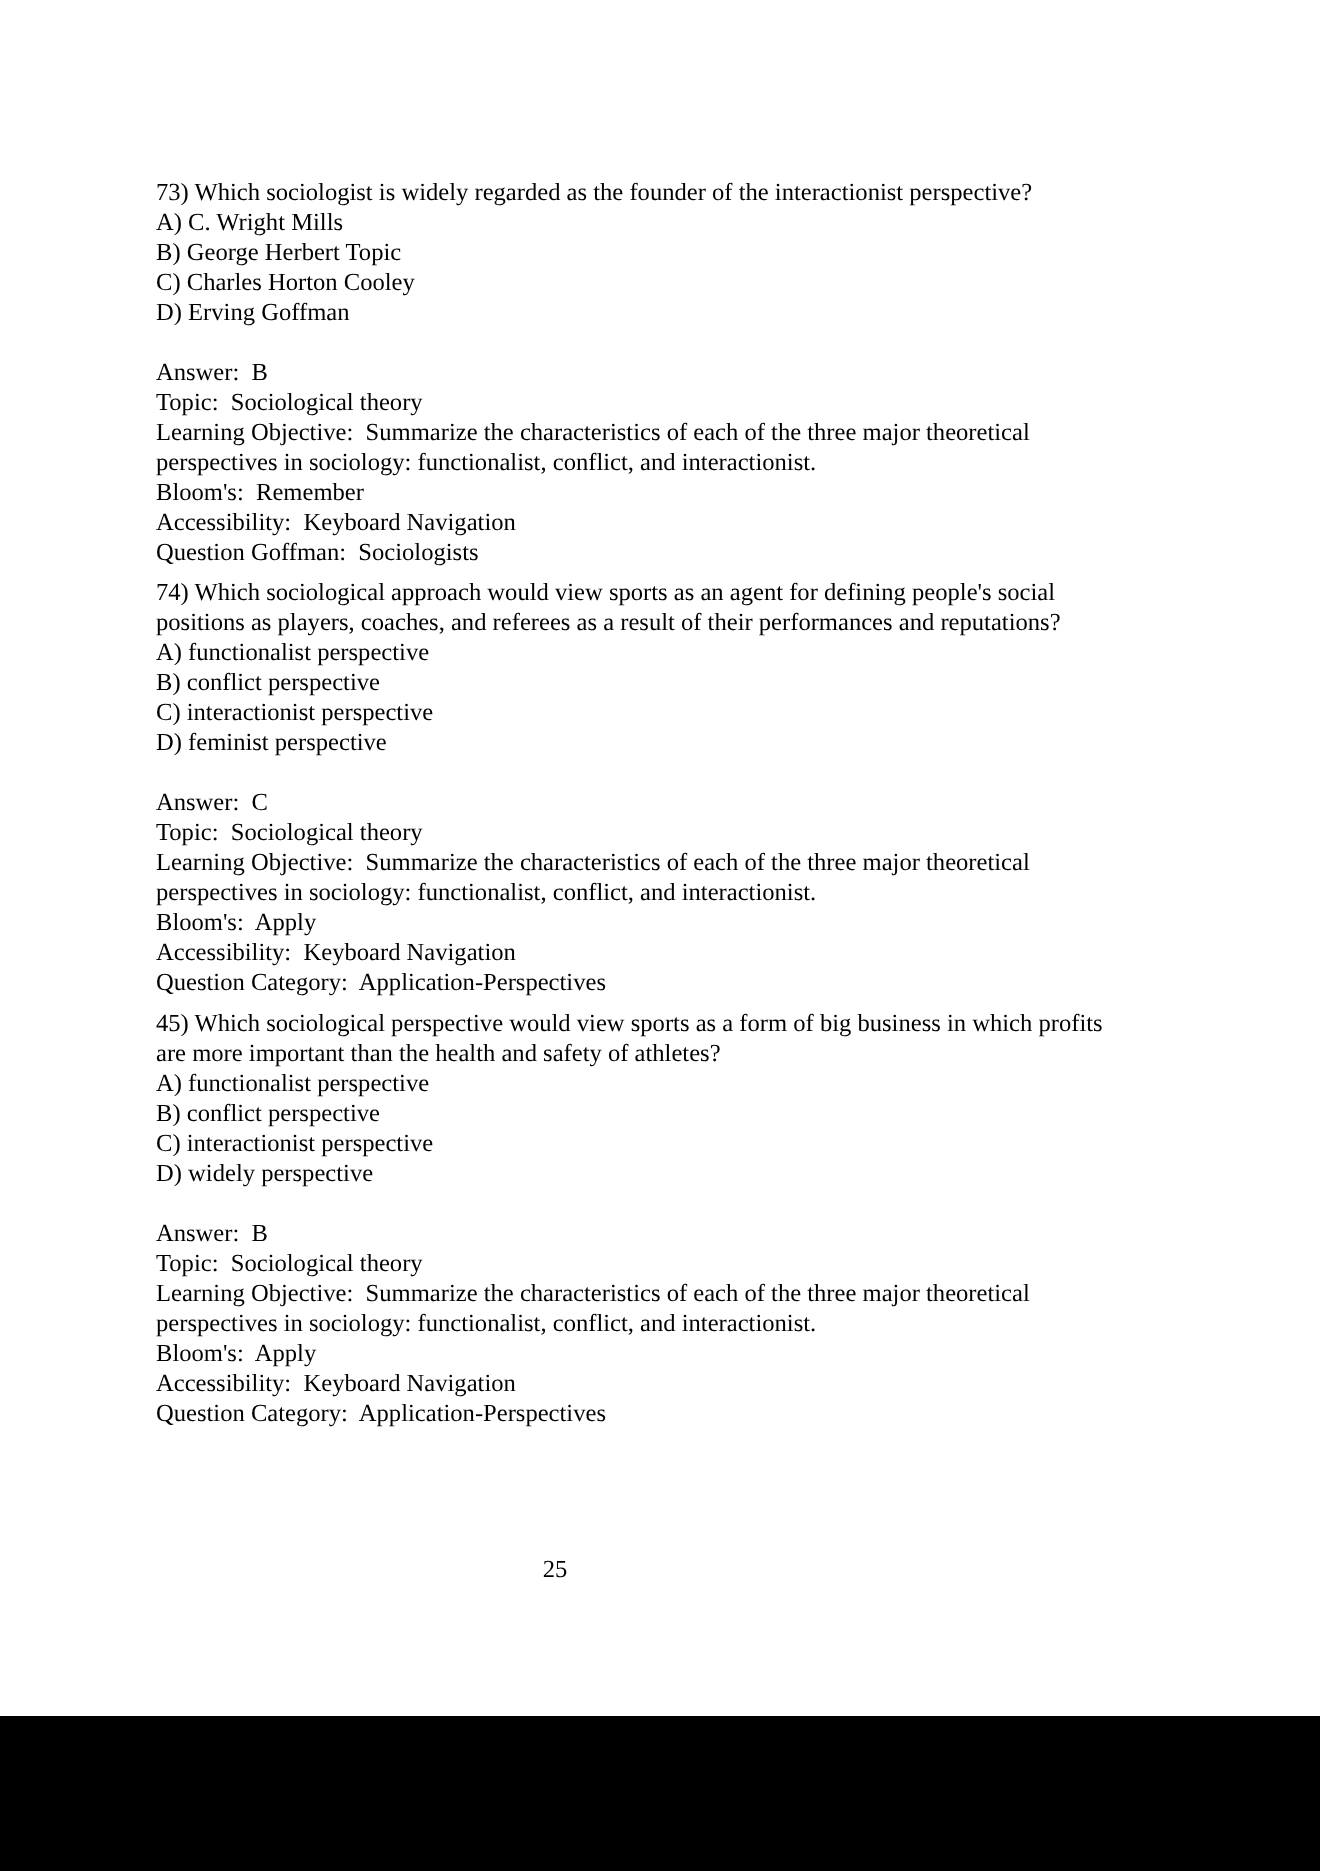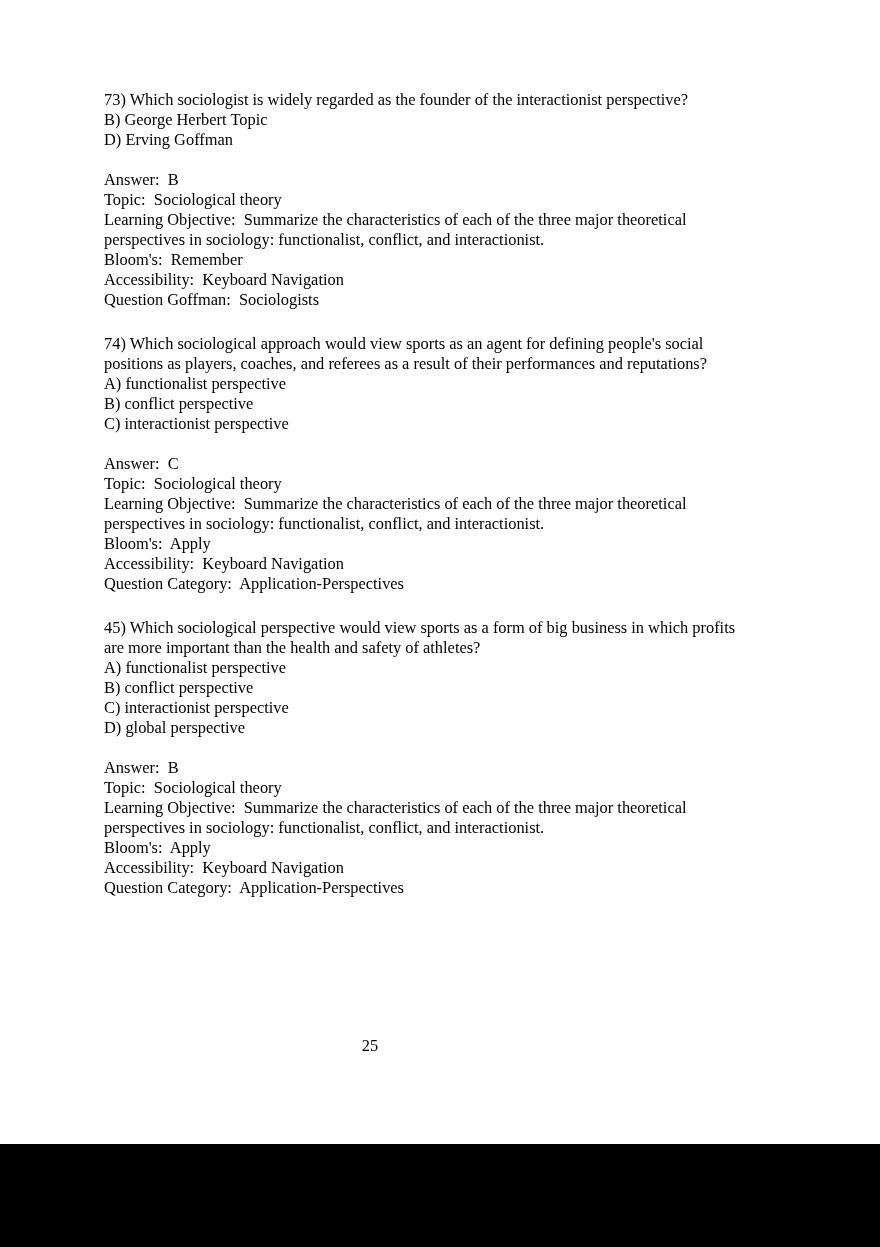--- a/index.html
+++ b/index.html
@@ -18,31 +18,31 @@
     position: absolute;
     top: 0;
     left: 0;
     width: 880px;
     height: 1144px;
     background: #ffffff;
     overflow: hidden;
   }
   .content {
     position: absolute;
-    top: 90px;
+    top: 118px;
     left: 104px;
     width: 672px;
     font-size: 16.4px;
     line-height: 20px;
   }
   .line {
     white-space: pre-wrap; 
   }
   .question-block + .question-block {
-    margin-top: 24px;
+    margin-top: 7px;
   }
   .meta {
     margin-top: 20px;
   }
   .page-number {
     position: absolute;
     top: 1036px;
     left: 0;
     width: 740px;
     text-align: center;
@@ -59,57 +59,60 @@
   }
 </style>
 </head>
 <body>
 
 <div class="page">
   <div class="content">
 
     <section class="question-block">
       <div class="line">73) Which sociologist is widely regarded as the founder of the interactionist perspective?</div>
+      <div class="line">A) C. Wright Mills</div>
       <div class="line">B) George Herbert Topic</div>
+      <div class="line">C) Charles Horton Cooley</div>
       <div class="line">D) Erving Goffman</div>
       <div class="meta">
         <div class="line">Answer:  B</div>
         <div class="line">Topic:  Sociological theory</div>
         <div class="line">Learning Objective:  Summarize the characteristics of each of the three major theoretical
 perspectives in sociology: functionalist, conflict, and interactionist.</div>
         <div class="line">Bloom's:  Remember</div>
         <div class="line">Accessibility:  Keyboard Navigation</div>
         <div class="line">Question Goffman:  Sociologists</div>
       </div>
     </section>
 
     <section class="question-block">
       <div class="line">74) Which sociological approach would view sports as an agent for defining people's social
 positions as players, coaches, and referees as a result of their performances and reputations?</div>
       <div class="line">A) functionalist perspective</div>
       <div class="line">B) conflict perspective</div>
       <div class="line">C) interactionist perspective</div>
+      <div class="line">D) feminist perspective</div>
       <div class="meta">
         <div class="line">Answer:  C</div>
         <div class="line">Topic:  Sociological theory</div>
         <div class="line">Learning Objective:  Summarize the characteristics of each of the three major theoretical
 perspectives in sociology: functionalist, conflict, and interactionist.</div>
         <div class="line">Bloom's:  Apply</div>
         <div class="line">Accessibility:  Keyboard Navigation</div>
         <div class="line">Question Category:  Application-Perspectives</div>
       </div>
     </section>
 
     <section class="question-block">
       <div class="line">45) Which sociological perspective would view sports as a form of big business in which profits
 are more important than the health and safety of athletes?</div>
       <div class="line">A) functionalist perspective</div>
       <div class="line">B) conflict perspective</div>
       <div class="line">C) interactionist perspective</div>
-      <div class="line">D) global perspective</div>
+      <div class="line">D) widely perspective</div>
       <div class="meta">
         <div class="line">Answer:  B</div>
         <div class="line">Topic:  Sociological theory</div>
         <div class="line">Learning Objective:  Summarize the characteristics of each of the three major theoretical
 perspectives in sociology: functionalist, conflict, and interactionist.</div>
         <div class="line">Bloom's:  Apply</div>
         <div class="line">Accessibility:  Keyboard Navigation</div>
         <div class="line">Question Category:  Application-Perspectives</div>
       </div>
     </section>

